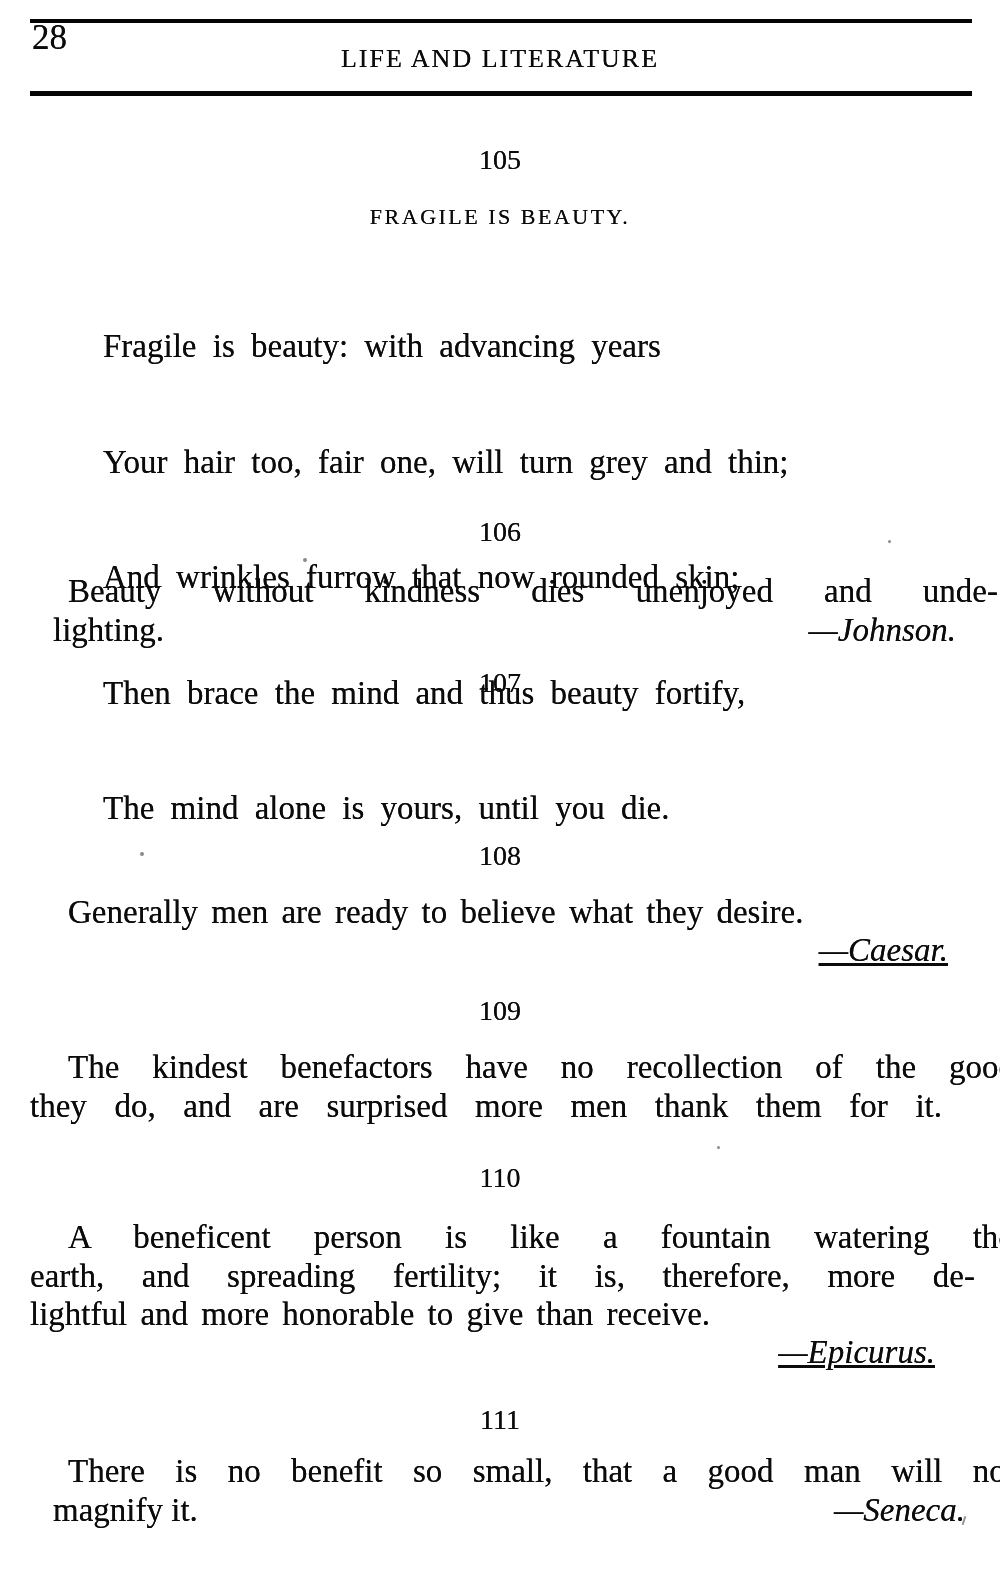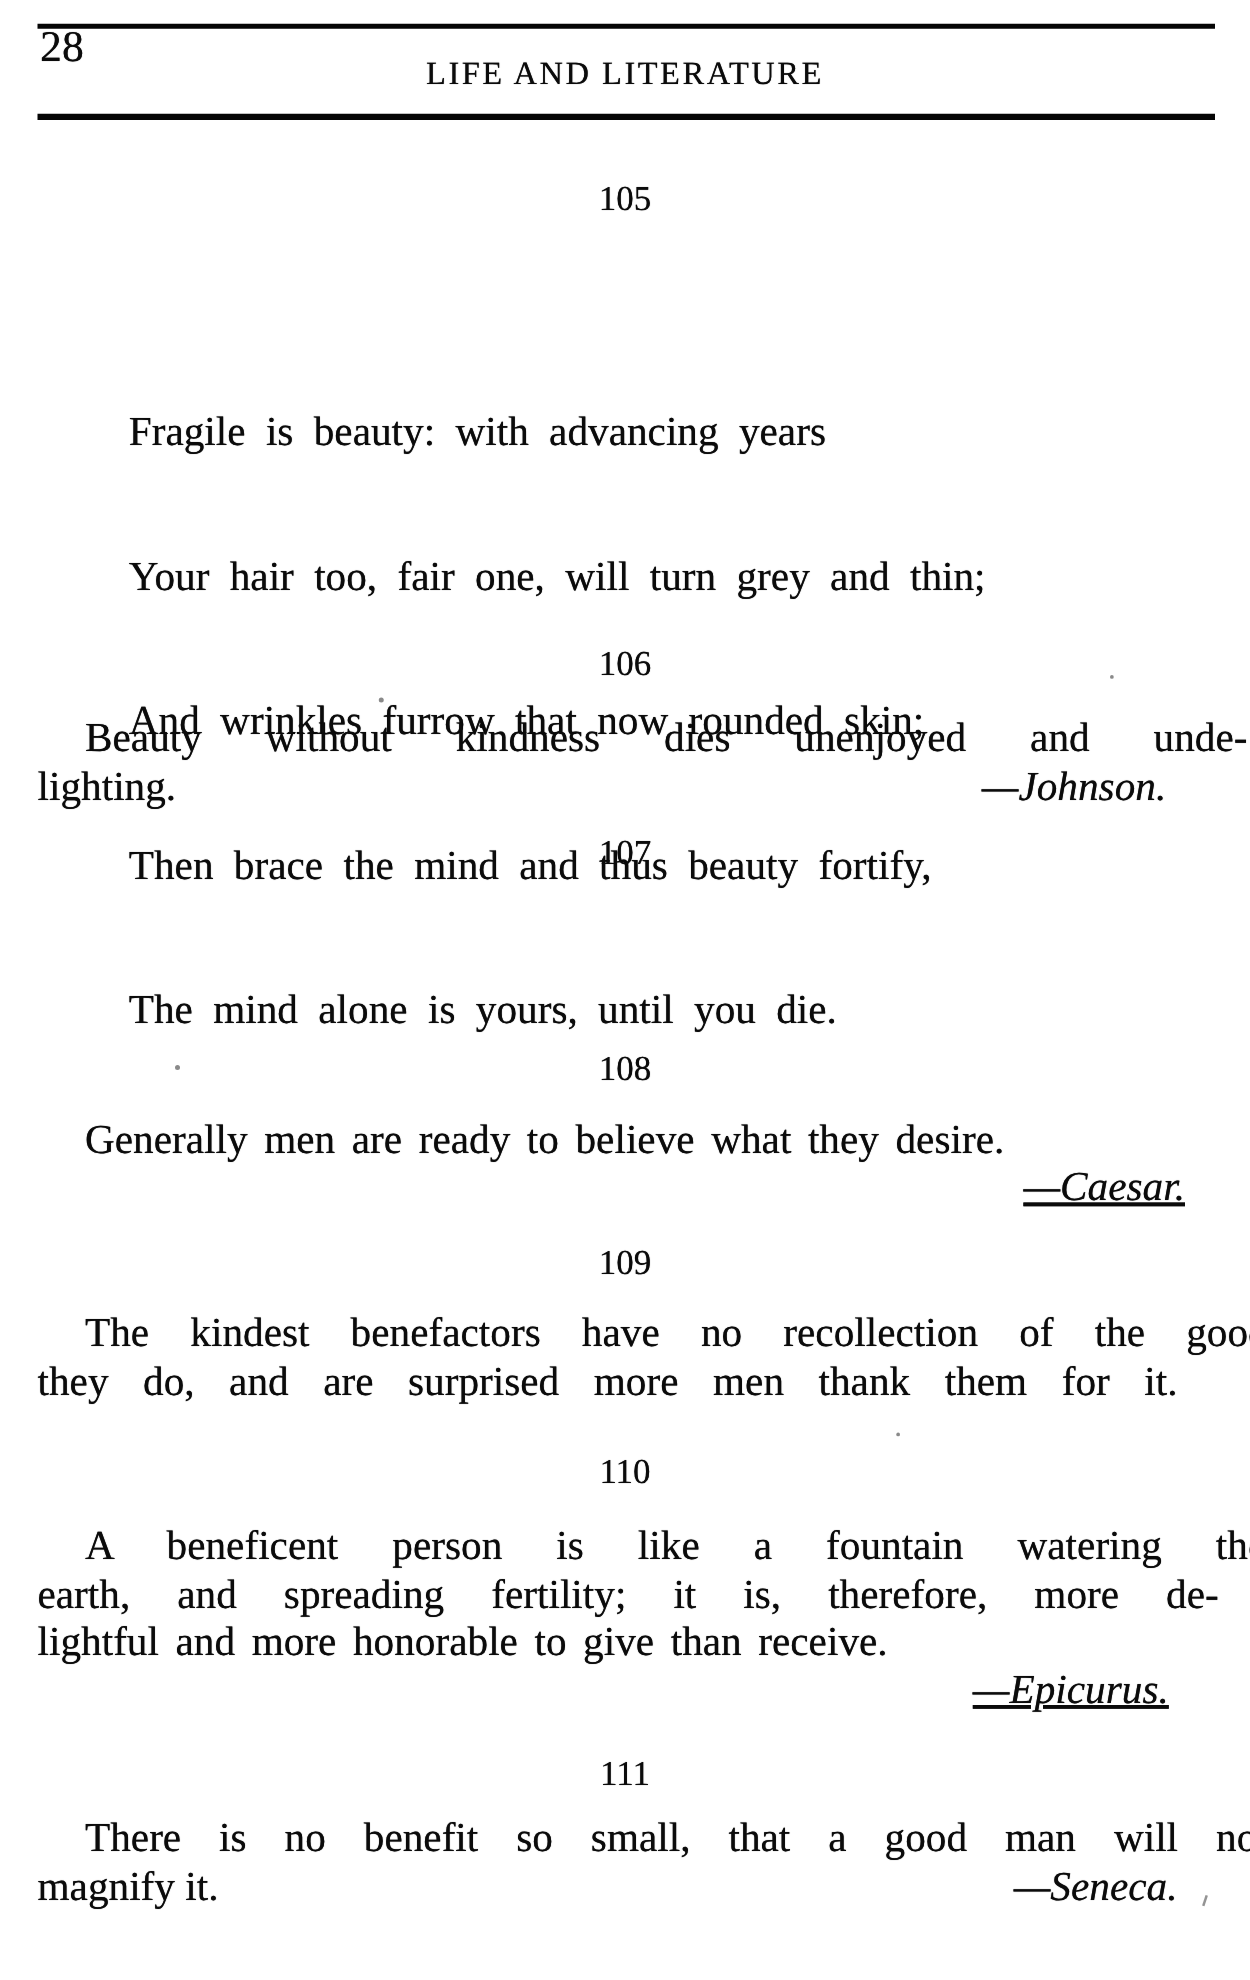--- a/index.html
+++ b/index.html
@@ -20,37 +20,38 @@
   .pagenum{position:absolute;left:32px;top:18px;font-size:35px;}
   .running-title{position:absolute;left:0;top:44px;width:100%;text-align:center;
     font-size:26px;letter-spacing:2px;}
   .secnum{position:absolute;left:0;width:100%;text-align:center;font-size:28px;}
   .sechead{position:absolute;left:0;width:100%;text-align:center;
     font-size:22px;letter-spacing:2.5px;}
   .verse{position:absolute;line-height:38.5px;word-spacing:8px;white-space:pre-wrap;}
   .pline{position:absolute;white-space:pre-wrap;word-spacing:5px;line-height:38.5px;}
   .just{text-align:justify;text-align-last:justify;}
   .indent{padding-left:38px;}
-  .attr-row{position:absolute;display:flex;justify-content:space-between;line-height:38.5px;}
+  .attr-row{position:absolute;display:flex;justify-content:space-between;line-height:38.5px;margin-left:23px;}
   .attr-right{position:absolute;text-align:right;line-height:38.5px;text-decoration:underline;}
   .attribution{font-style:italic;}
   .dot{position:absolute;background:#2a2a2a;border-radius:50%;opacity:.55;}
   .tick{position:absolute;width:2px;height:9px;background:#2a2a2a;opacity:.5;transform:rotate(18deg);}
 </style>
 </head>
 <body>
 
 <div class="page" style="--ink: #0b0b0b; --paper: #ffffff;">
 
   <div class="rule rule-top"></div>
   <div class="pagenum">28</div>
   <div class="running-title">LIFE AND LITERATURE</div>
   <div class="rule rule-bottom"></div>
 
   <div class="secnum" style="top:144px">105</div>
+  <div class="sechead" style="top:204px">FRAGILE IS BEAUTY.</div>
   <div class="verse" style="top:250px;left:103px">
     <div>Fragile is beauty: with advancing years</div>
     <div>Your hair too, fair one, will turn grey and thin;</div>
     <div>And wrinkles furrow that now rounded skin;</div>
     <div>Then brace the mind and thus beauty fortify,</div>
     <div>The mind alone is yours, until you die.</div>
   </div>
 
   <div class="secnum" style="top:516px">106</div>
   <div class="pline just indent" style="top:572px;left:30px;width:930px">Beauty without kindness dies unenjoyed and unde-</div>

